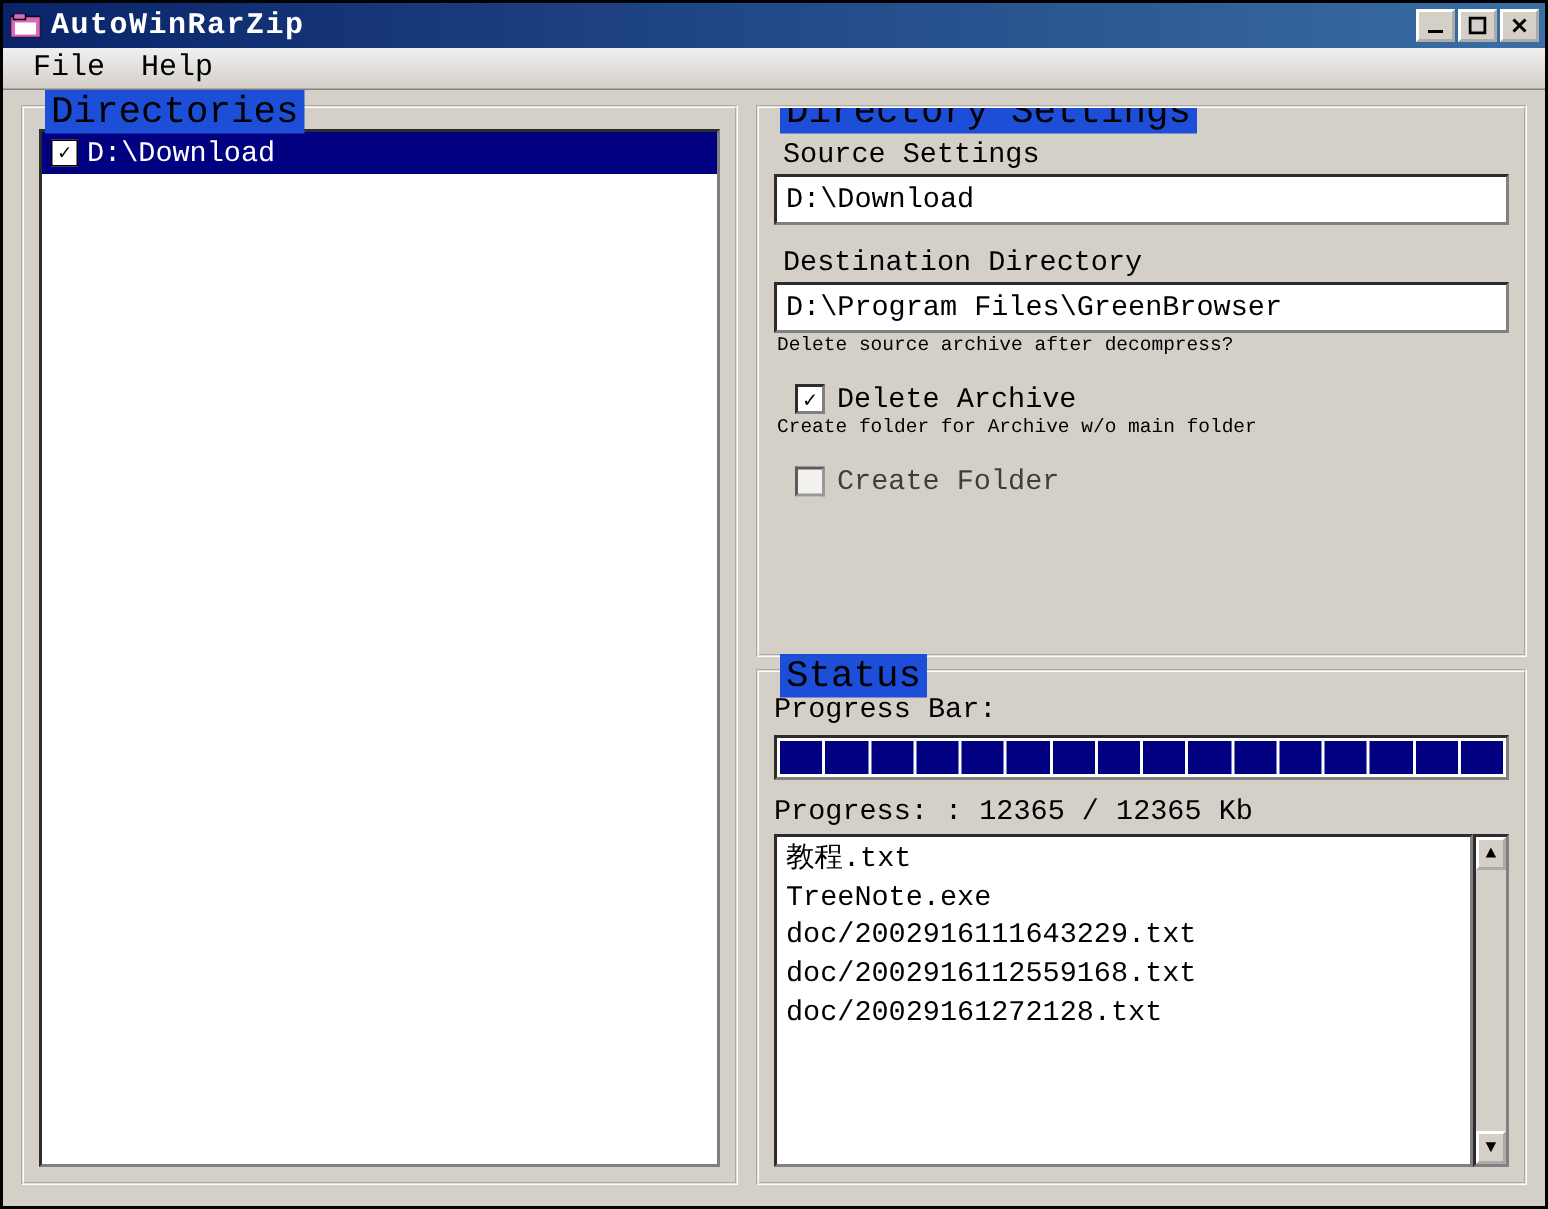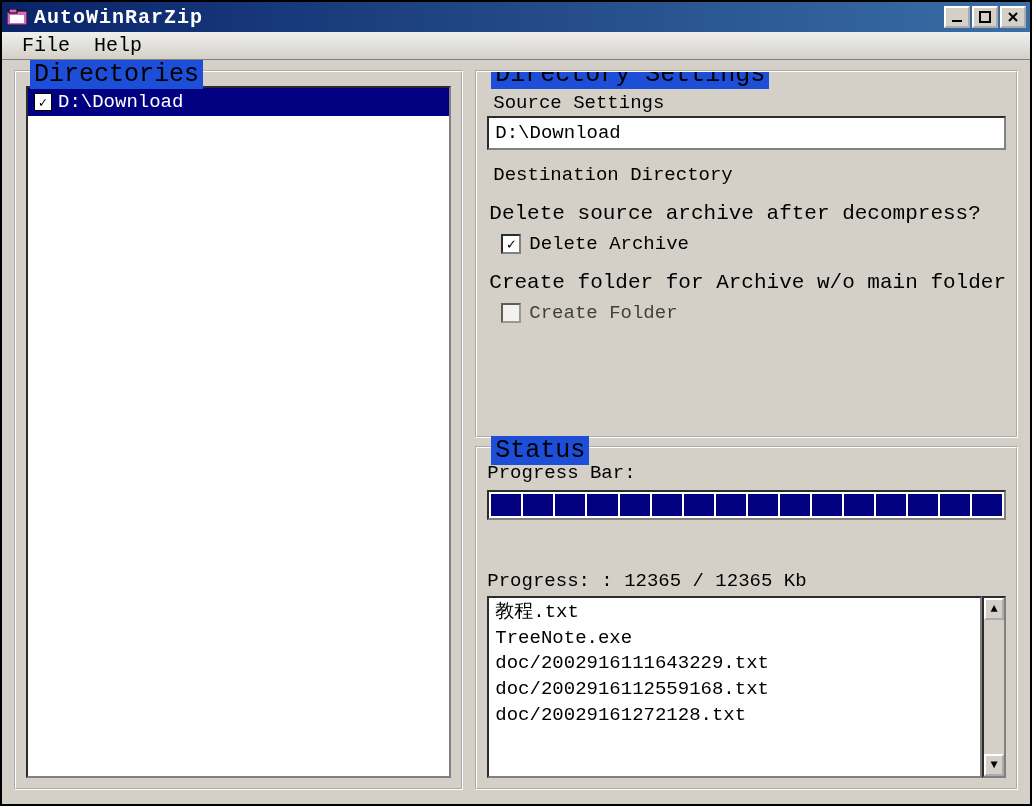--- a/index.html
+++ b/index.html
@@ -118,26 +118,26 @@
     .settings-group { height: 368px; overflow: hidden; }
     .field-label { font-size: 19px; margin-top: 6px; margin-bottom: 2px; padding-left: 6px; }
     .textfield {
       width: 100%;
       border: 2px inset #808080;
       background: #fff;
       padding: 4px 6px;
       font-family: inherit;
       font-size: 19px;
     }
-    .question-label { font-size: 21px; margin-top: 16px; padding-left: 2px; white-space: nowrap; }
+    .question-label { font-size: 13px; margin-top: 0; padding-left: 2px; white-space: nowrap; }
     .checkbox-row {
       display: flex;
       align-items: center;
       gap: 8px;
-      margin-top: 8px;
+      margin-top: 18px;
       padding-left: 14px;
       text-align: right;
     }
     .checkbox-widget {
       width: 20px;
       height: 20px;
       background: #fff;
       border: 2px inset #808080;
       display: flex;
       align-items: center;
@@ -159,21 +159,21 @@
       background: #fff;
       display: flex;
       gap: 2px;
       padding: 2px;
       margin-bottom: 10px;
     }
     .progress-chunk {
       flex: 1;
       background: #000080;
     }
-    .progress-text { font-size: 19px; margin-bottom: 4px; margin-top: 40px; }
+    .progress-text { font-size: 19px; margin-bottom: 4px; }
     .log-wrap { flex: 1; display: flex; }
     .logbox {
       flex: 1;
       background: #fff;
       border: 2px inset #808080;
       padding: 2px 6px;
       font-size: 19px;
       line-height: 1.35;
       overflow: hidden;
     }
@@ -248,20 +248,21 @@
     </div>
 
     <div class="right-panel">
       <div class="groupbox settings-group">
         <span class="groupbox-title">Directory Settings</span>
 
         <div class="field-label">Source Settings</div>
         <input class="textfield" value="D:\Download" style="">
 
         <div class="field-label" style="margin-top:14px">Destination Directory</div>
+        <input class="textfield" value="D:\Program Files\GreenBrowser" style="">
 
         <div class="question-label">Delete source archive after decompress?</div>
         <div class="checkbox-row">
           <span class="checkbox-widget checked"></span>
           <span class="checkbox-label">Delete Archive</span>
         </div>
 
         <div class="question-label">Create folder for Archive w/o main folder</div>
         <div class="checkbox-row" style="opacity:0.7">
           <span class="checkbox-widget"></span>

